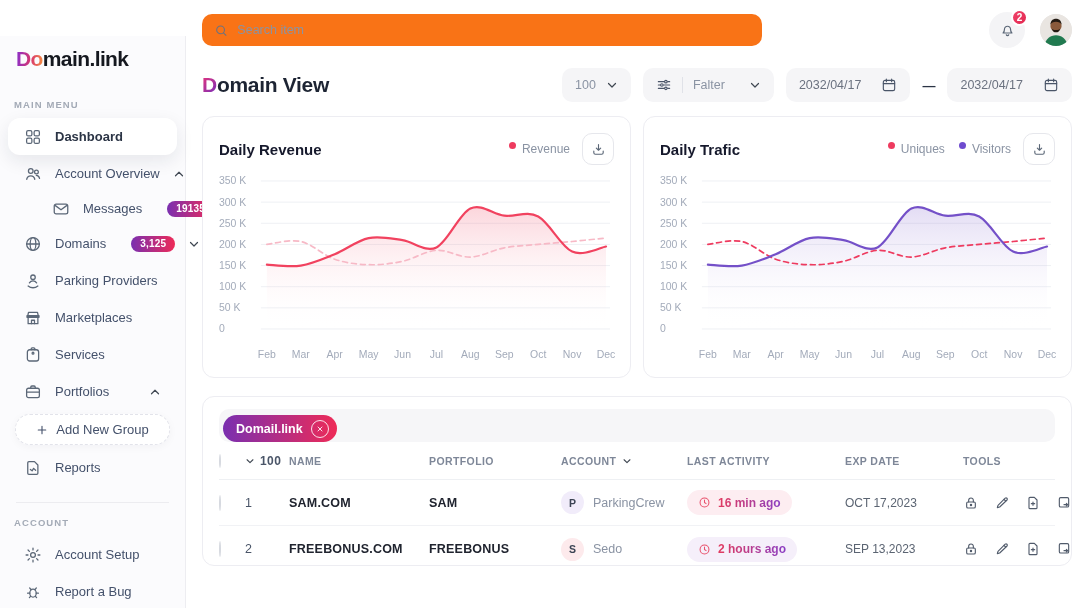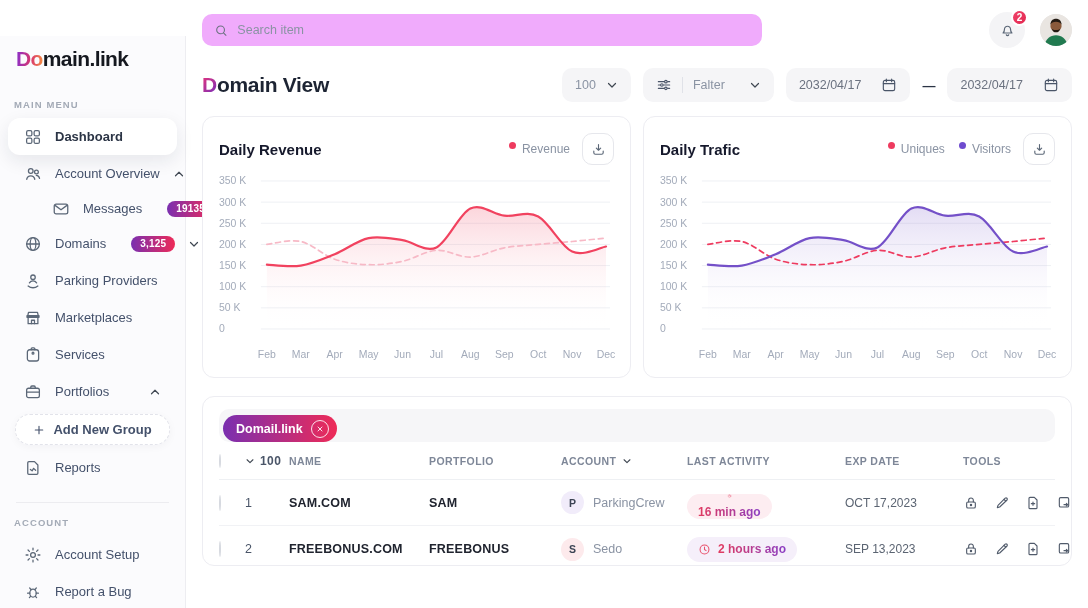--- a/index.html
+++ b/index.html
@@ -38,31 +38,31 @@
   .s-item .chev{ margin-left:auto; width:12px; height:12px; color:#3f4752; display:flex;}
   .s-item .chev svg{ width:12px; height:12px;}
   .s-item.sub{ padding-left:44px; height:33px;}
   .badge{
     font-size:10px; font-weight:700; padding:3px 9px; border-radius:10px; line-height:1;
     margin-left:12px; letter-spacing:.2px;
   }
   .add-group{
     margin:4px 15px; height:31px; background:#fff; border:1px dashed #e2e3ea; border-radius:15px;
     display:flex; align-items:center; justify-content:center; gap:8px;
-    font-size:13px; color:#44516b; font-weight:700; cursor:pointer; box-shadow:0 2px 8px rgba(25,30,60,.04);
+    font-size:13px; color:#44516b; font-weight:400; cursor:pointer; box-shadow:0 2px 8px rgba(25,30,60,.04);
   }
   .add-group .plus{ width:12px; height:12px; display:flex; color:#44516b;}
   .add-group .plus svg{ width:12px; height:12px;}
   .divider{ height:1px; background:#ececf0; margin:16px 16px 4px;}
 
   
   .main{ position:absolute; left:186px; top:0; width:902px; height:608px;}
   .topbar{ display:flex; align-items:center; padding:12px 16px 8px; gap:12px;}
   .search{
-    width:560px; height:32px; background:#f0abfc; border-radius:10px;
+    width:560px; height:32px; background:#f97316; border-radius:10px;
     display:flex; align-items:center; gap:9px; padding:0 12px; color:#7e8798;
   }
   .search svg{ width:15px; height:15px; color:#6b7280;}
   .search input{
     border:none; background:transparent; outline:none; font-size:12.5px; width:100%;
     font-family:inherit; color:#3c4454;
   }
   .search input::placeholder{ color:#8a93a3;}
   .top-right{ margin-left:auto; display:flex; align-items:center; gap:15px;}
   .bell-btn{
@@ -145,21 +145,21 @@
   .service-cell{ display:flex; align-items:center; gap:9px; color:#8a93a3;}
   .sv-initial{
     width:23px; height:23px; border-radius:50%; display:flex; align-items:center; justify-content:center;
     font-size:10.5px; font-weight:700; color:#3c4454;
   }
   .sv-p{ background:#f1ecfa;}
   .sv-s{ background:#fdeaec;}
   .activity-pill{
     display:inline-flex; align-items:center; gap:7px; height:25px; border-radius:13px; padding:0 11px;
   }
-  .pill-pink{ background:#fdedf1;flex-direction:column;}
+  .pill-pink{ background:#fdedf1;}
   .pill-lav{ background:#f5effa;}
   .activity-pill svg{ width:13px; height:13px; color:#e8506b;}
   .activity-txt{
     font-size:12px; font-weight:600;
     background:linear-gradient(90deg,#e23a5e,#8a3ec4);
     -webkit-background-clip:text; background-clip:text; color:transparent;
   }
   .exp{ color:#5b6472; font-size:12px;}
   .tools{ display:flex; align-items:center; gap:15px; color:#515b6b;}
   .tool-btn{ width:16px; height:16px; display:flex; cursor:pointer; color:#515b6b;}

